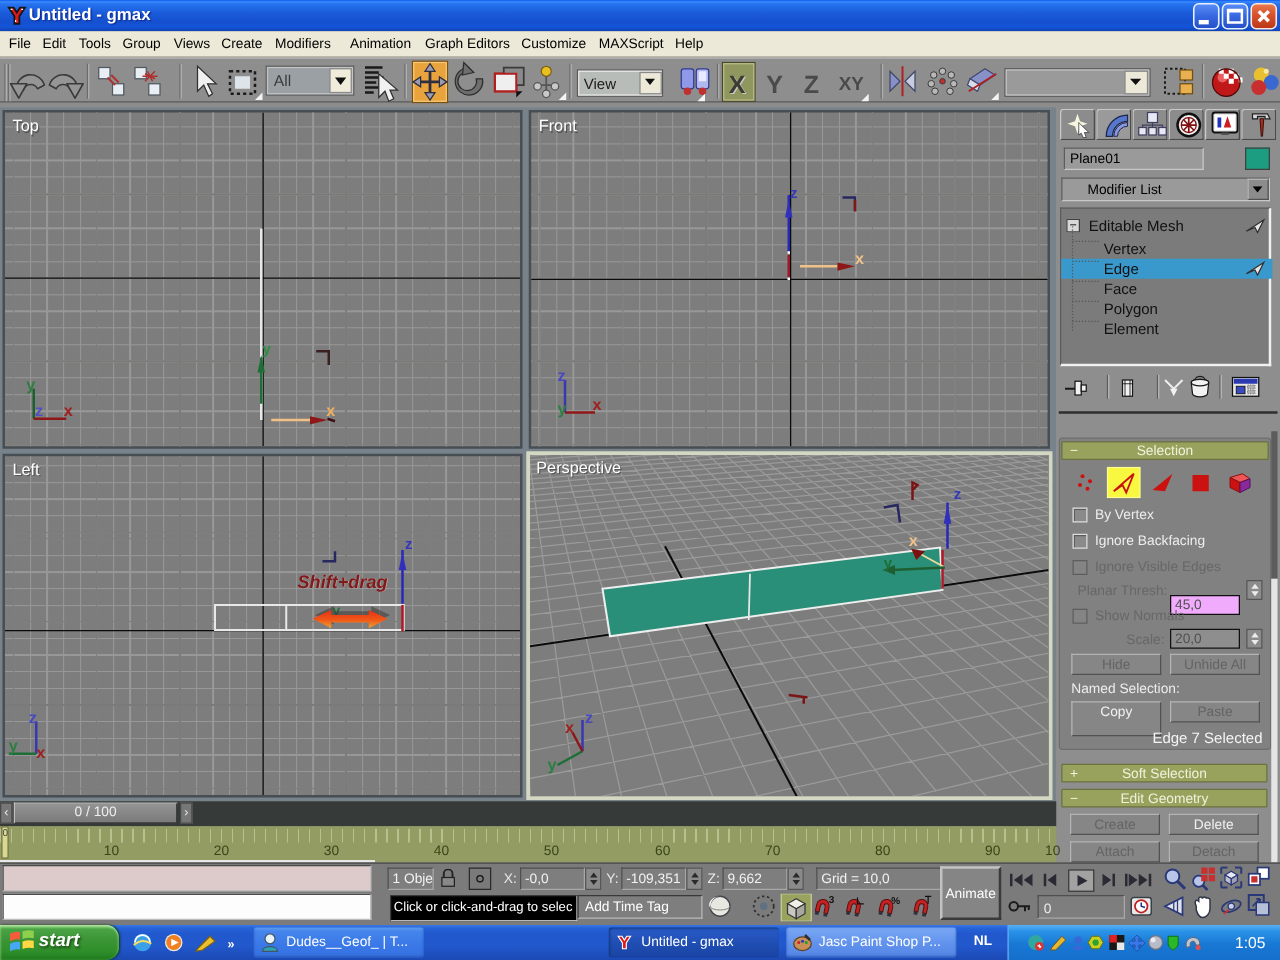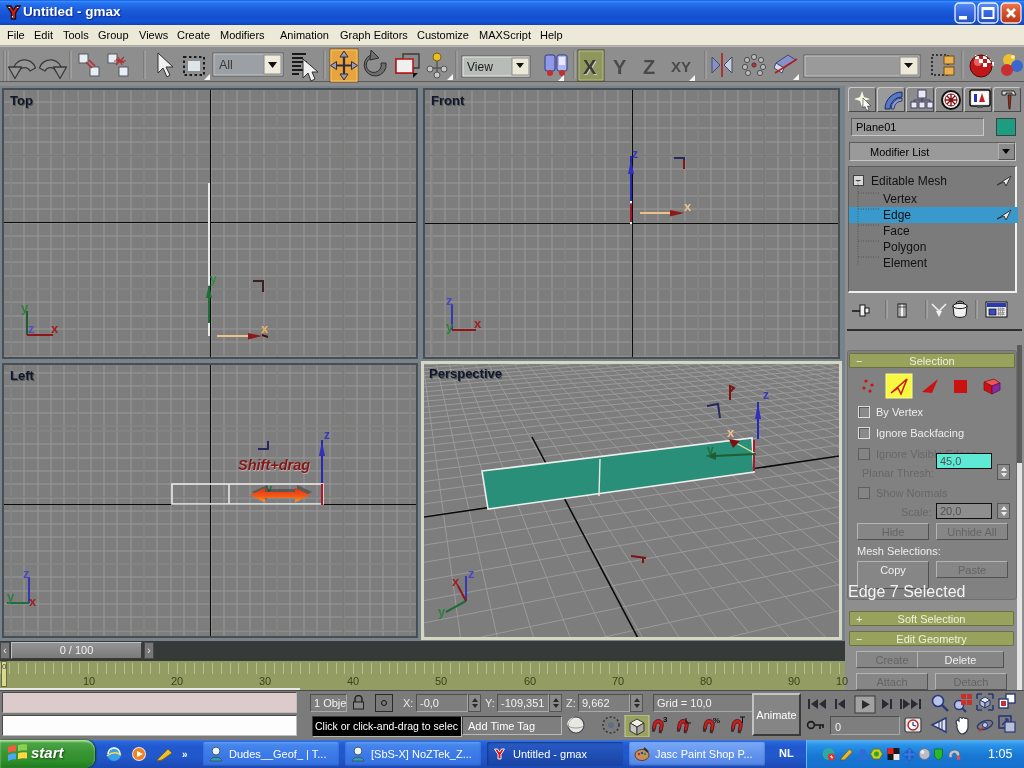--- a/index.html
+++ b/index.html
@@ -16,21 +16,21 @@
 
 #vparea{left:0;top:86px;width:845px;height:555px;background:#78828a}
 .vp{position:absolute;background:#7d7d7d;border:2px solid #474f55}
 .vpgrid{position:absolute;left:0;top:0;right:0;bottom:0;
  background-image:
   repeating-linear-gradient(to right,#7a7a78 0 1px,transparent 1px 66.5px),
   repeating-linear-gradient(to bottom,#7a7a78 0 1px,transparent 1px 66.5px),
   repeating-linear-gradient(to right,#989898 0 1px,transparent 1px 13.3px),
   repeating-linear-gradient(to bottom,#989898 0 1px,transparent 1px 13.3px);
  background-position:6.5px 0,0 65.5px,6.5px 0,0 65.5px;}
-.vplabel{position:absolute;left:6px;top:3px;color:#0f172a;font-size:13px;font-weight:bold;text-shadow:1px 1px 0 #565656}
+.vplabel{position:absolute;left:6px;top:3px;color:#ffffff;font-size:13px;font-weight:normal;text-shadow:1px 1px 0 #565656}
 .axv{position:absolute;width:1px;background:#0a0a0a;top:0;bottom:0}
 .axh{position:absolute;height:1px;background:#0a0a0a;left:0;right:0}
 
 
 #cpanel{left:845px;top:86px;width:179px;height:604px;background:#8e8e8e}
 .field{position:absolute;background:#9a9a9a;border-top:1px solid #5c5c5c;border-left:1px solid #5c5c5c;border-bottom:1px solid #c8c8c8;border-right:1px solid #c8c8c8;color:#000;font-size:11px}
 .btn{position:absolute;background:#868686;border-top:1px solid #b4b4b4;border-left:1px solid #b4b4b4;border-bottom:1px solid #525252;border-right:1px solid #525252;color:#f0f0f0;font-size:11px;text-align:center}
 .btn.dis{color:#646464;text-shadow:none}
 .roll{position:absolute;left:4px;width:165px;height:15px;background:#98a25c;border:1px solid #6a7240;border-radius:1px;color:#eef2dc;font-size:11px;text-align:center;line-height:14px}
 .cb{position:absolute;width:12px;height:12px;background:#8a8a8a;border:1px solid #dcdcdc;box-shadow:inset 1px 1px 0 #5c5c5c}
@@ -429,21 +429,21 @@
         <rect x="8" y="17" width="6" height="2" fill="#505050"></rect>
       </g>
 
       <g transform="translate(150,3)">
         <path d="M4 2 L16 2 L18 6 L14 6 L14 4 L8 4 L8 6 L4 6 Z" fill="#d8d8d8" stroke="#202020" stroke-width="1"></path>
         <path d="M10 6 L13 6 L12 20 L11 20 Z" fill="#a03020" stroke="#401008" stroke-width="0.8"></path>
       </g>
     </svg>
   </div>
 
-  <div class="field" style="left:6px;top:32px;width:133px;height:18px;padding:2px 0 0 4px">Plane01</div>
+  <div class="field" style="left:6px;top:32px;width:112px;height:18px;padding:2px 0 0 4px">Plane01</div>
   <div class="abs" style="left:151px;top:32px;width:20px;height:18px;background:#1c9c80;border:1px solid #404040"></div>
 
   <div class="field" style="left:4px;top:56px;width:167px;height:19px;padding:3px 0 0 20px">Modifier List</div>
   <div class="btn" style="left:153px;top:57px;width:17px;height:17px;background:#8c8c8c">
     <svg width="9" height="6" style="margin-top:5px">
           <path d="M0 0 L8 0 L4 5 Z" fill="#000"></path>
         </svg>
   </div>
 
   <div class="field" style="left:3px;top:80px;width:169px;height:127px;background:#7b7b7b;border-bottom:2px solid #f0f0f0;border-right:2px solid #f0f0f0">
@@ -515,38 +515,38 @@
         <path d="M136 13 L144 10 L144 17 L136 21 Z" fill="#8a2a9a" stroke="#501060" stroke-width="0.8"></path>
       </g>
     </svg>
     <div class="cb" style="left:10px;top:55px"></div>
         <div class="lbl" style="left:28px;top:55px">By Vertex</div>
     <div class="cb" style="left:10px;top:76px"></div>
         <div class="lbl" style="left:28px;top:76px">Ignore Backfacing</div>
     <div class="cb dis" style="left:10px;top:97px"></div>
         <div class="lbl dis" style="left:28px;top:97px">Ignore Visible Edges</div>
     <div class="lbl dis" style="left:14px;top:116px">Planar Thresh:</div>
-    <div class="abs" style="left:88px;top:102px;width:56px;height:16px;background:#5eead4;border:1px solid #101010;color:#505050;font-size:11px;padding:1px 0 0 3px">45,0</div>
+    <div class="abs" style="left:88px;top:125px;width:56px;height:16px;background:#f0abfc;border:1px solid #101010;color:#505050;font-size:11px;padding:1px 0 0 3px">45,0</div>
     <div class="spin" style="left:149px;top:113px"></div>
     <div class="cb dis" style="left:10px;top:136px"></div>
         <div class="lbl dis" style="left:28px;top:136px">Show Normals</div>
     <div class="lbl dis" style="left:53px;top:155px">Scale:</div>
     <div class="abs" style="left:88px;top:152px;width:56px;height:16px;background:#8e8e8e;border:1px solid #101010;color:#505050;font-size:11px;padding:1px 0 0 3px">20,0</div>
     <div class="spin" style="left:149px;top:152px"></div>
     <div class="btn dis" style="left:9px;top:172px;width:72px;height:17px;padding-top:2px">Hide</div>
     <div class="btn dis" style="left:88px;top:172px;width:72px;height:17px;padding-top:2px">Unhide All</div>
-    <div class="lbl" style="left:9px;top:194px">Mesh Selections:</div>
+    <div class="lbl" style="left:9px;top:194px">Named Selection:</div>
     <div class="btn" style="left:9px;top:210px;width:72px;height:28px;padding-top:2px">Copy</div>
     <div class="btn dis" style="left:88px;top:210px;width:72px;height:17px;padding-top:2px">Paste</div>
-    <div class="abs" style="left:0;top:232px;width:162px;color:#f4f4f4;font-size:16px">Edge 7 Selected</div>
+    <div class="abs" style="left:0;top:232px;width:162px;text-align:right;color:#f4f4f4;font-size:12px">Edge 7 Selected</div>
   </div>
   <div class="roll" style="top:525px"><span style="position:absolute;left:6px">+</span>Soft Selection</div>
   <div class="roll" style="top:545px"><span style="position:absolute;left:6px">−</span>Edit Geometry</div>
   <div class="btn dis" style="left:11px;top:565px;width:72px;height:17px;padding-top:2px">Create</div>
-  <div class="btn" style="left:72px;top:565px;width:87px;height:17px;padding-top:2px">Delete</div>
+  <div class="btn" style="left:90px;top:565px;width:72px;height:17px;padding-top:2px">Delete</div>
   <div class="btn dis" style="left:11px;top:587px;width:72px;height:17px;padding-top:2px">Attach</div>
   <div class="btn dis" style="left:90px;top:587px;width:72px;height:17px;padding-top:2px">Detach</div>
 
   <div class="abs" style="left:172px;top:259px;width:5px;height:118px;background:#5c5c5c"></div>
   <div class="abs" style="left:172px;top:377px;width:5px;height:227px;background:#e4e4e4"></div>
 </div>
 
 <div id="tslider" class="abs">
   <div class="abs" style="left:0;top:1px;width:10px;height:17px;background:#777;border:1px solid #4a4a4a;color:#e8e8e8;font-size:10px;text-align:center;line-height:15px">‹</div>
   <div class="abs" style="left:11px;top:1px;width:131px;height:17px;background:linear-gradient(#949494,#7a7a7a);border-top:1px solid #c0c0c0;border-left:1px solid #c0c0c0;border-bottom:1px solid #3a3a3a;border-right:1px solid #3a3a3a;color:#f0f0f0;font-size:11px;text-align:center;line-height:15px">0 / 100</div>
@@ -717,27 +717,20 @@
     <path d="M52 13 L62 3 L66 7 L56 14 L51 15 Z" fill="#e8c030" stroke="#806010" stroke-width="1"></path>
     <text x="76" y="12" font-size="10" fill="#fff" font-weight="bold">»</text>
   </svg>
   <div class="tbtn abs" style="left:203px;width:136px">
     <svg style="position:absolute;left:5px;top:4px" width="16" height="16" viewBox="0 0 16 16">
           <circle cx="8" cy="5" r="4" fill="#e8f4f8" stroke="#456" stroke-width="1"></circle>
           <path d="M2 15 C2 10 14 10 14 15 Z" fill="#2aa3b8" stroke="#456" stroke-width="1"></path>
         </svg>
     <span style="position:absolute;left:26px;top:6px">Dudes__Geof_ | T...</span>
   </div>
-  <div class="tbtn abs" style="left:345px;width:136px">
-    <svg style="position:absolute;left:5px;top:4px" width="16" height="16" viewBox="0 0 16 16">
-          <circle cx="8" cy="5" r="4" fill="#e8f4f8" stroke="#456" stroke-width="1"></circle>
-          <path d="M2 15 C2 10 14 10 14 15 Z" fill="#2aa3b8" stroke="#456" stroke-width="1"></path>
-        </svg>
-    <span style="position:absolute;left:26px;top:6px">[SbS-X] NoZTek_Z...</span>
-  </div>
   <div class="tbtn abs" style="left:487px;width:136px;background:linear-gradient(#2a5cc8,#1e4cb0 60%,#1a44a4);box-shadow:inset 1px 1px 2px #123a80">
     <svg style="position:absolute;left:6px;top:5px" width="13" height="14" viewBox="0 0 17 17">
           <path d="M2 2 L6 2 L8.5 6 L11 2 L15 2 L10.5 9 L10.5 15 L6.5 15 L6.5 9 Z" fill="#e01818" stroke="#fff" stroke-width="1.2"></path>
         </svg>
     <span style="position:absolute;left:26px;top:6px">Untitled - gmax</span>
   </div>
   <div class="tbtn abs" style="left:629px;width:136px;background:linear-gradient(#7aa8f4,#5e90ec 60%,#5585e4)">
     <svg style="position:absolute;left:5px;top:4px" width="16" height="16" viewBox="0 0 16 16">
           <ellipse cx="8" cy="9" rx="7" ry="5.5" fill="#c89058" stroke="#604020" stroke-width="1"></ellipse>
           <circle cx="5" cy="8" r="1.2" fill="#d02020"></circle>

